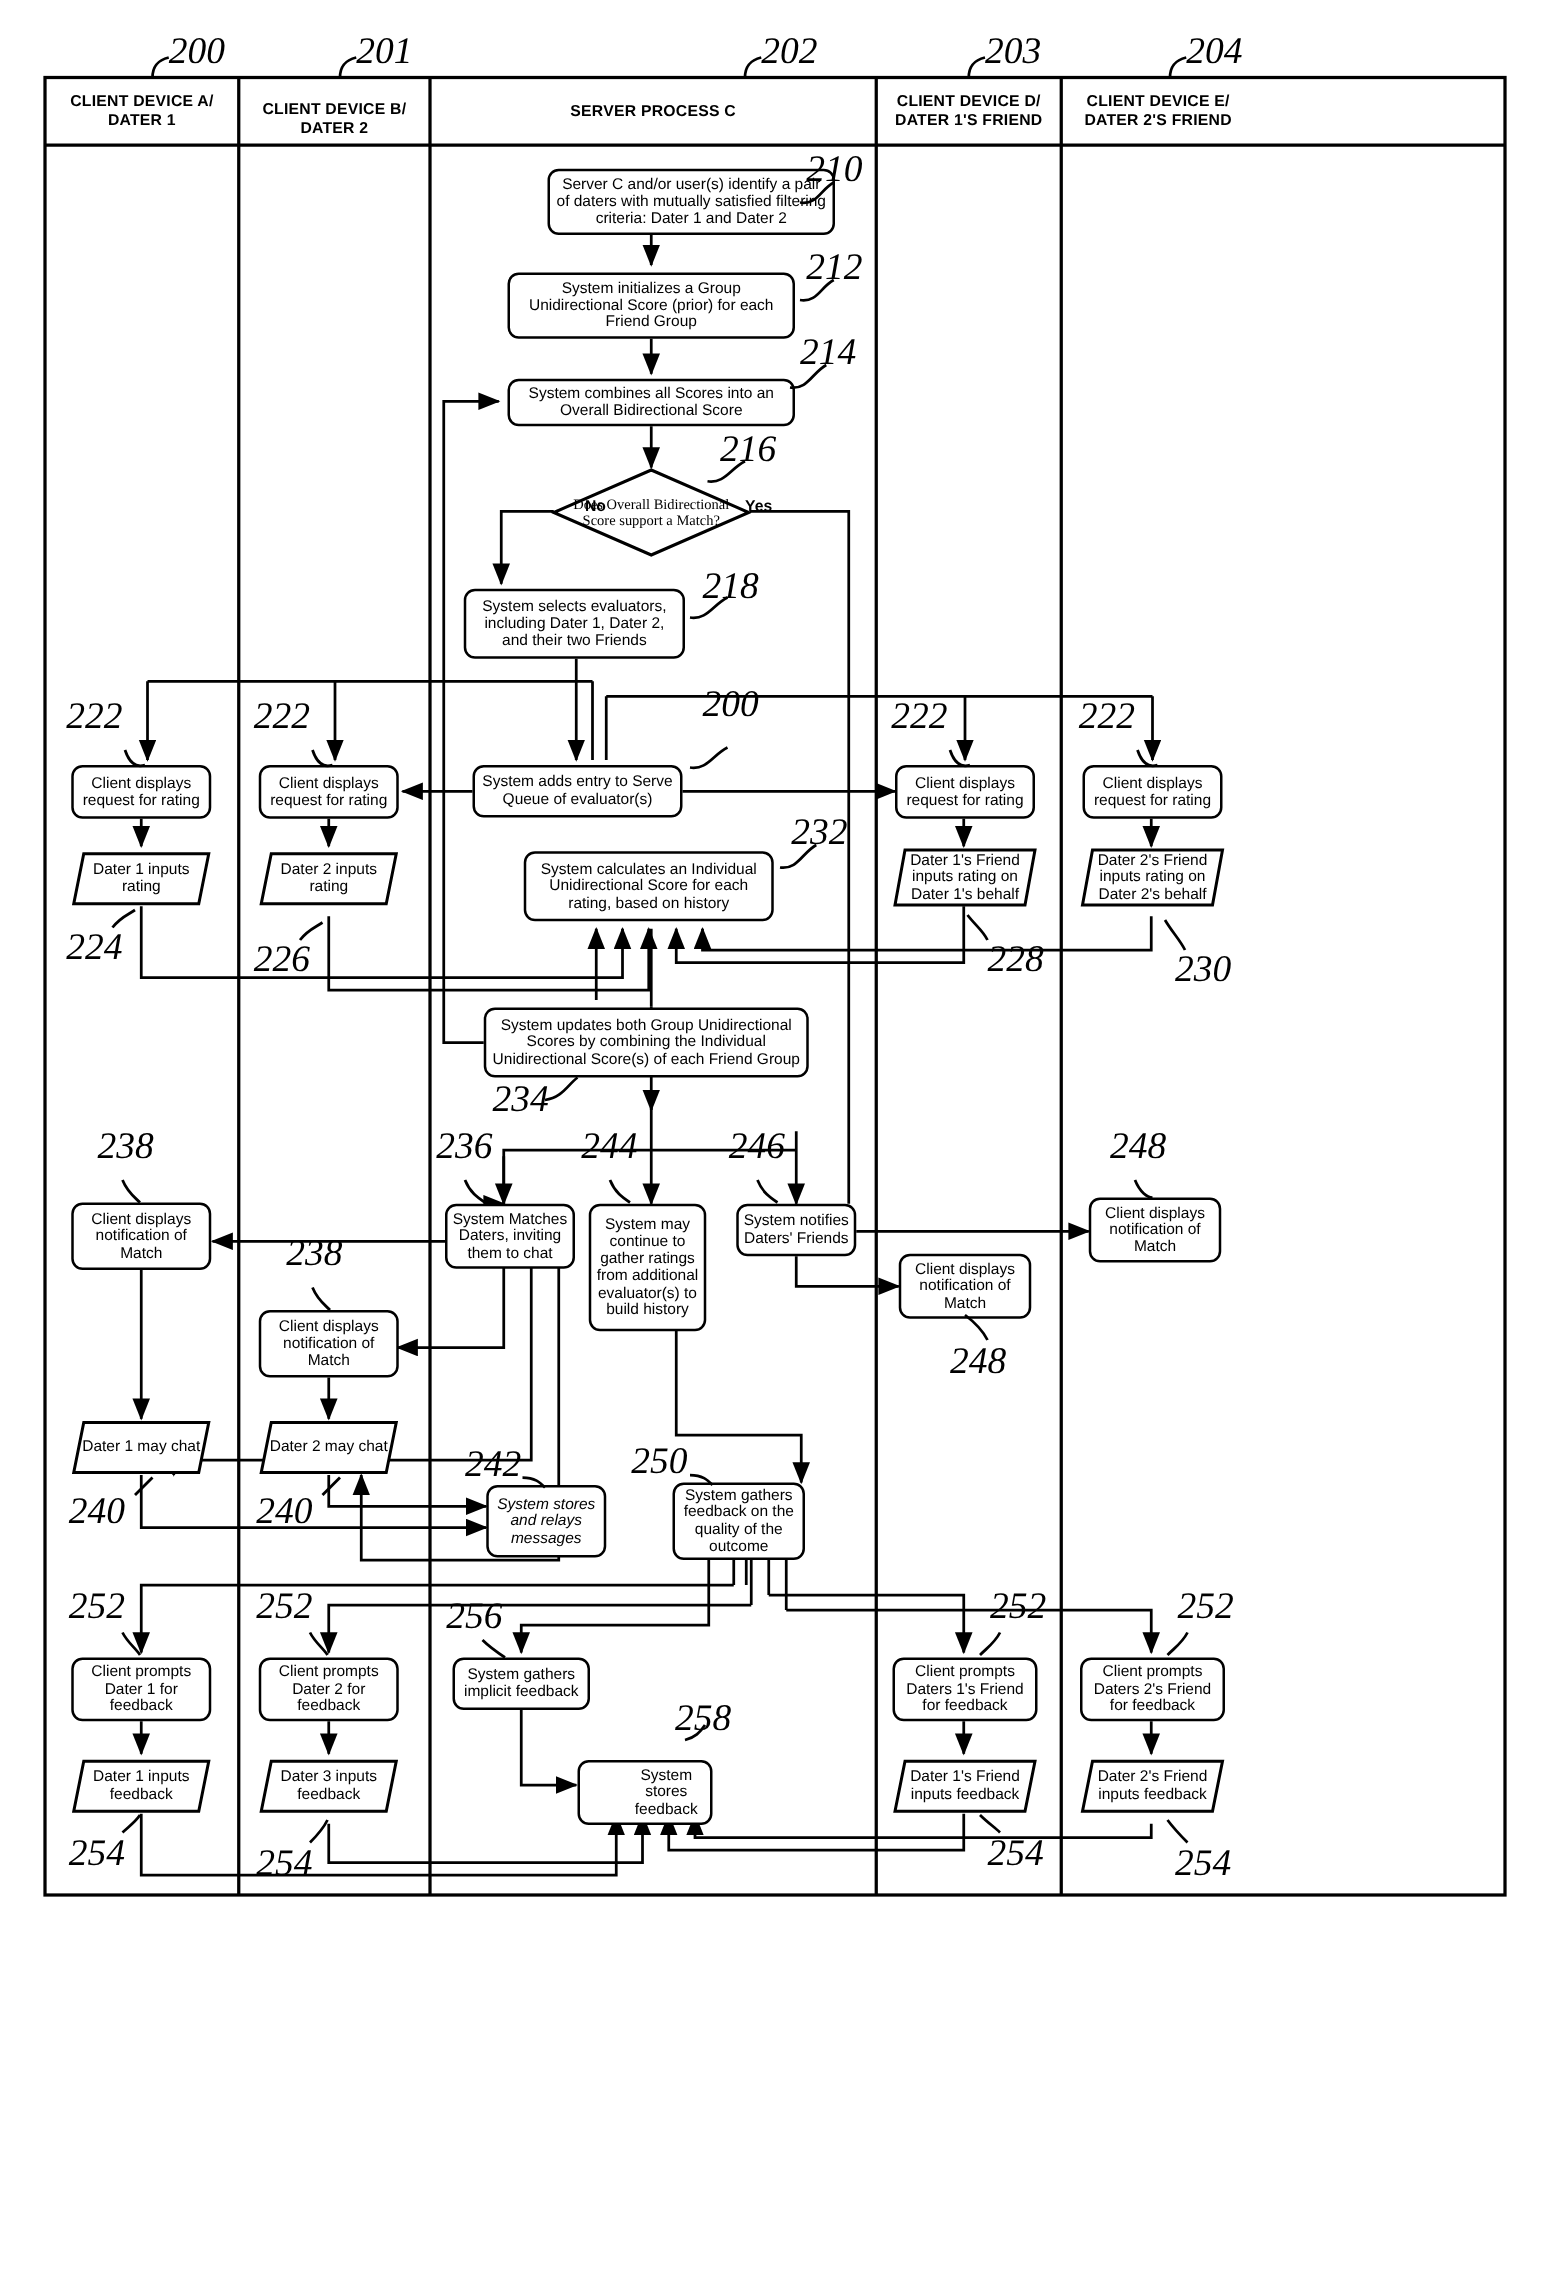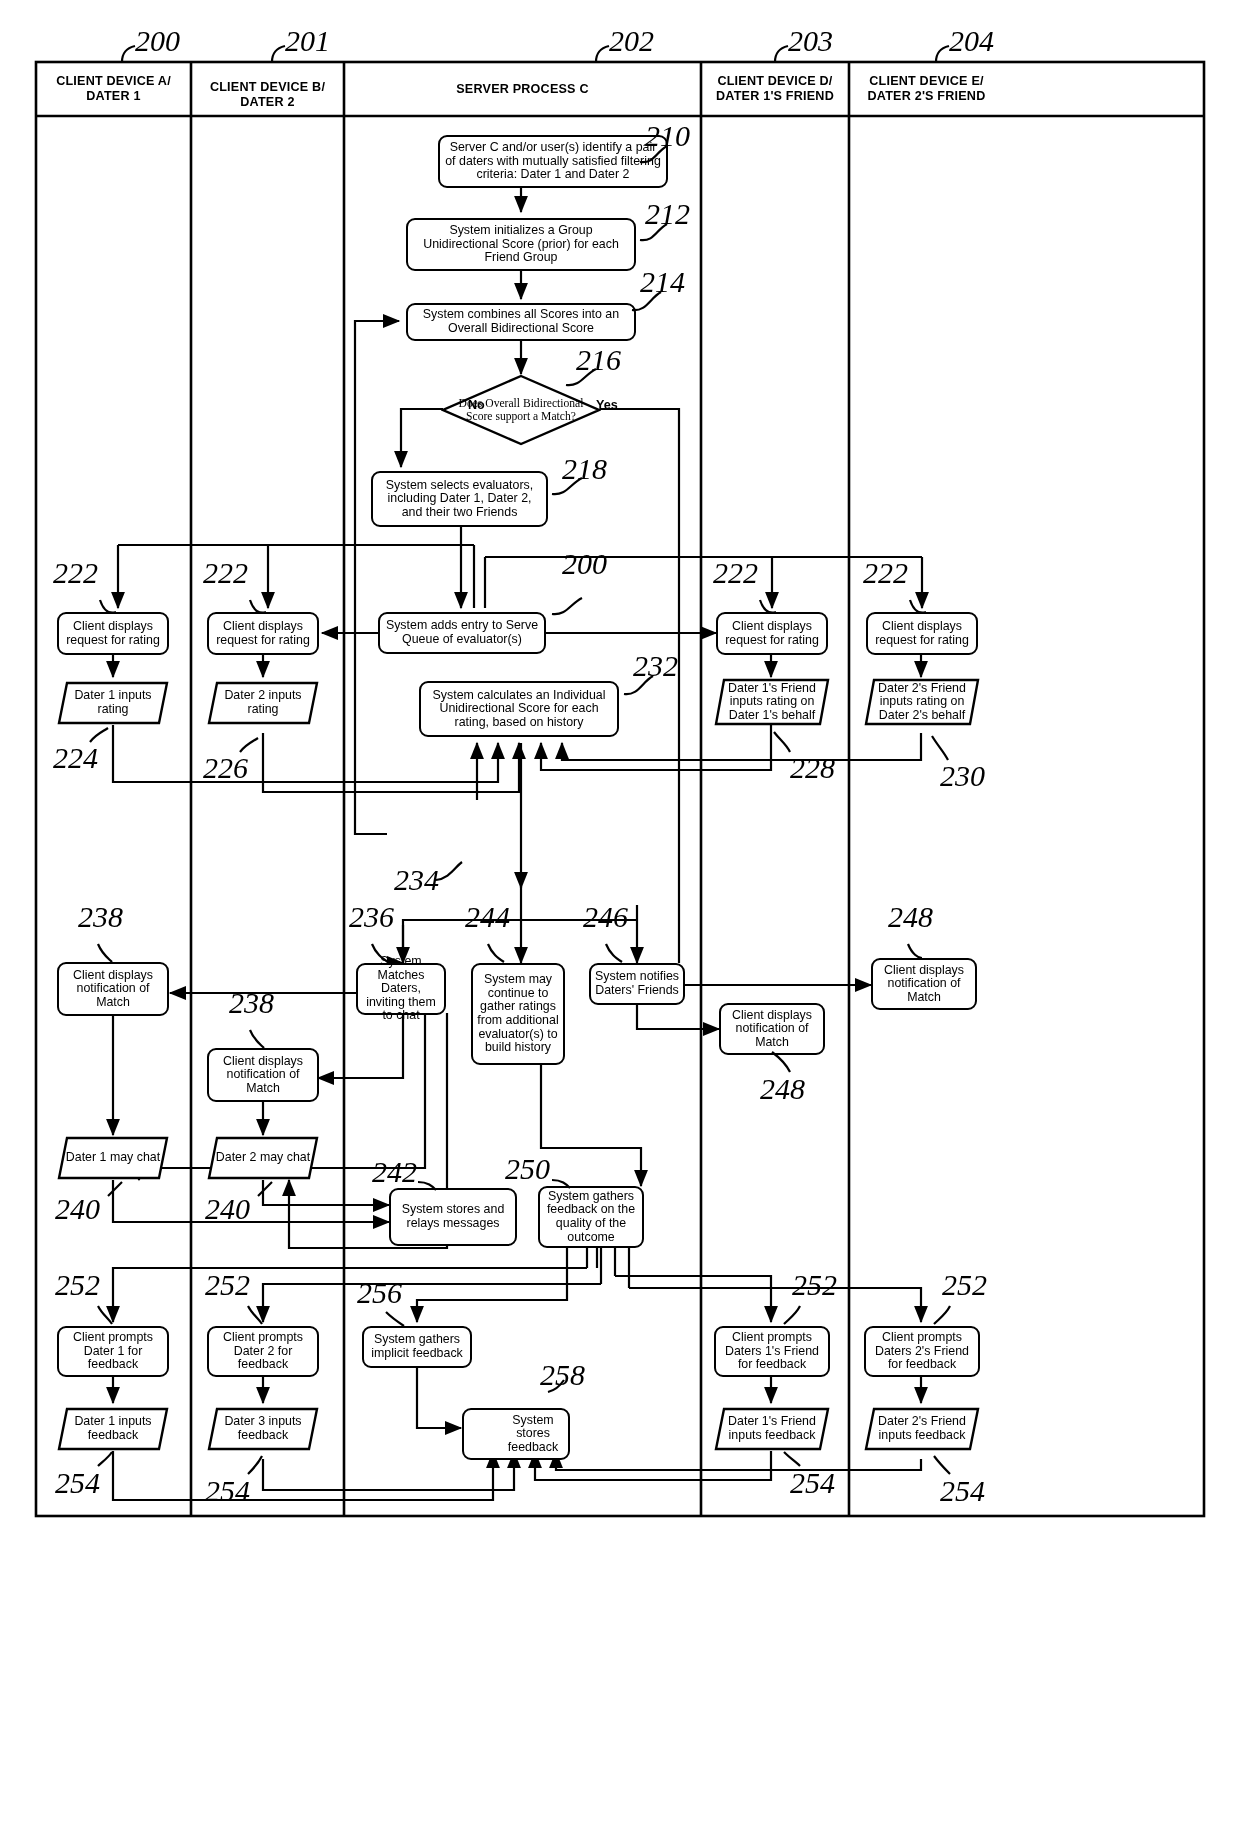--- a/index.html
+++ b/index.html
@@ -205,34 +205,37 @@
     </div>
 
     <div class="node" style="left:378px;top:612px;width:168px;height:42px;">
       <span>System adds entry to Serve Queue of evaluator(s)</span>
     </div>
 
     <div class="node" style="left:419px;top:681px;width:200px;height:56px;">
       <span>System calculates an Individual Unidirectional Score for each rating, based on history</span>
     </div>
 
-
-    <div class="node" style="left:356px;top:963px;width:90px;height:52px;">
+    <div class="node" style="left:387px;top:806px;width:260px;height:56px;">
+      <span>System updates both Group Unidirectional Scores by combining the Individual Unidirectional Score(s) of each Friend Group</span>
+    </div>
+
+    <div class="node" style="left:356px;top:963px;width:104px;height:52px;">
       <span>System Matches Daters, inviting them to chat</span>
     </div>
 
     <div class="node" style="left:471px;top:963px;width:94px;height:102px;">
       <span>System may continue to gather ratings from additional evaluator(s) to build history</span>
     </div>
 
     <div class="node" style="left:589px;top:963px;width:96px;height:42px;">
       <span>System notifies Daters' Friends</span>
     </div>
 
-    <div class="node" style="left:389px;top:1188px;width:128px;height:58px;">
+    <div class="node" style="left:389px;top:1188px;width:96px;height:58px;font-style:italic;">
       <span>System stores and relays messages</span>
     </div>
 
     <div class="node" style="left:538px;top:1186px;width:106px;height:62px;">
       <span>System gathers feedback on the quality of the outcome</span>
     </div>
 
     <div class="node" style="left:362px;top:1326px;width:110px;height:42px;">
       <span>System gathers implicit feedback</span>
     </div>

